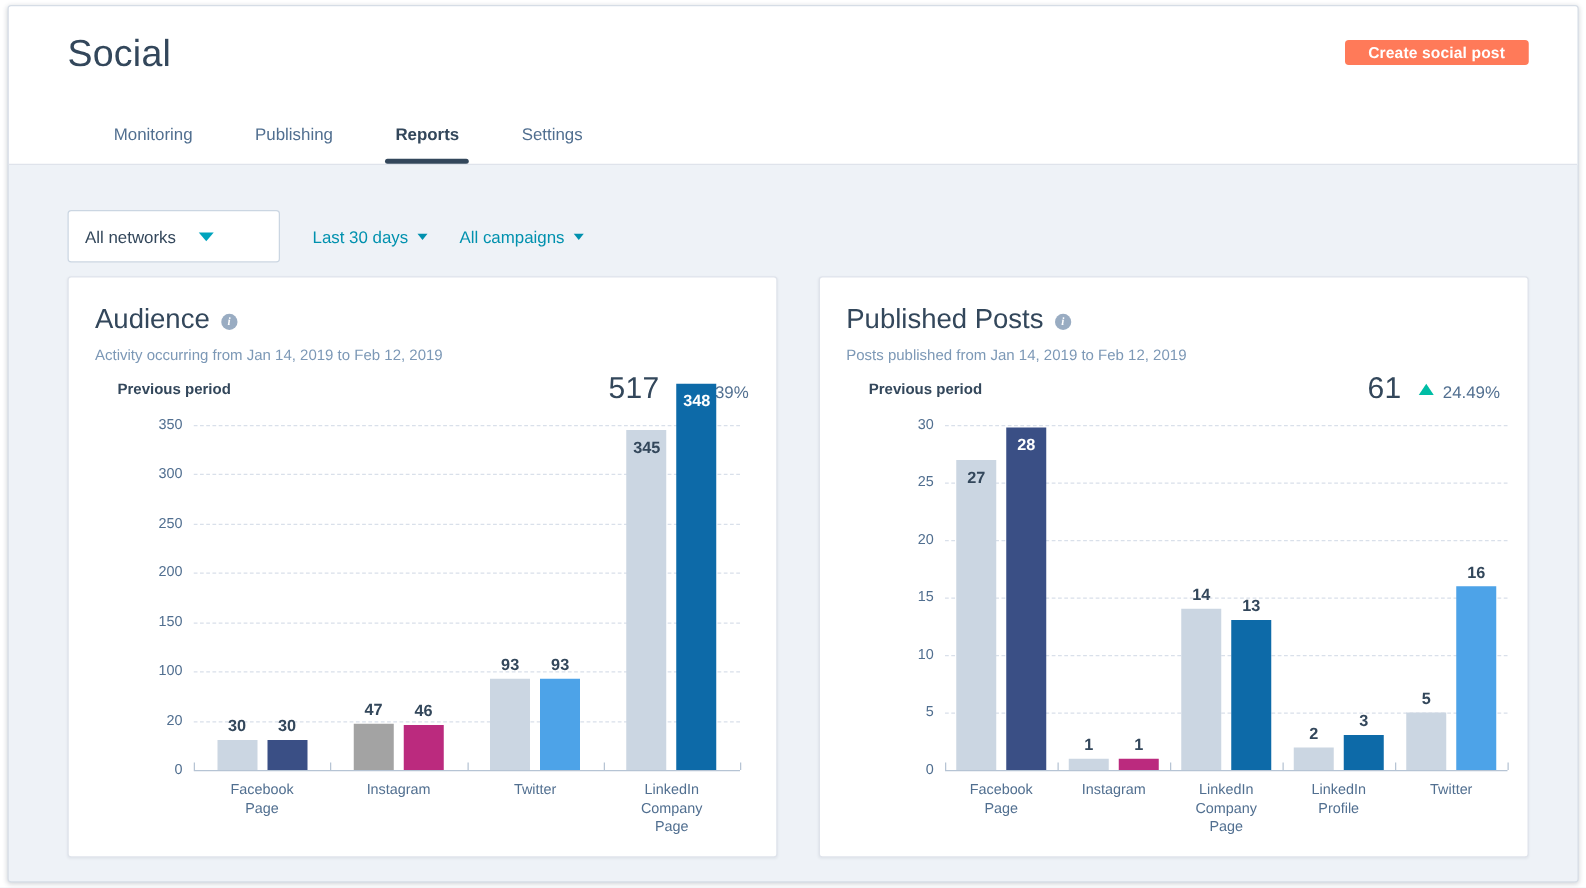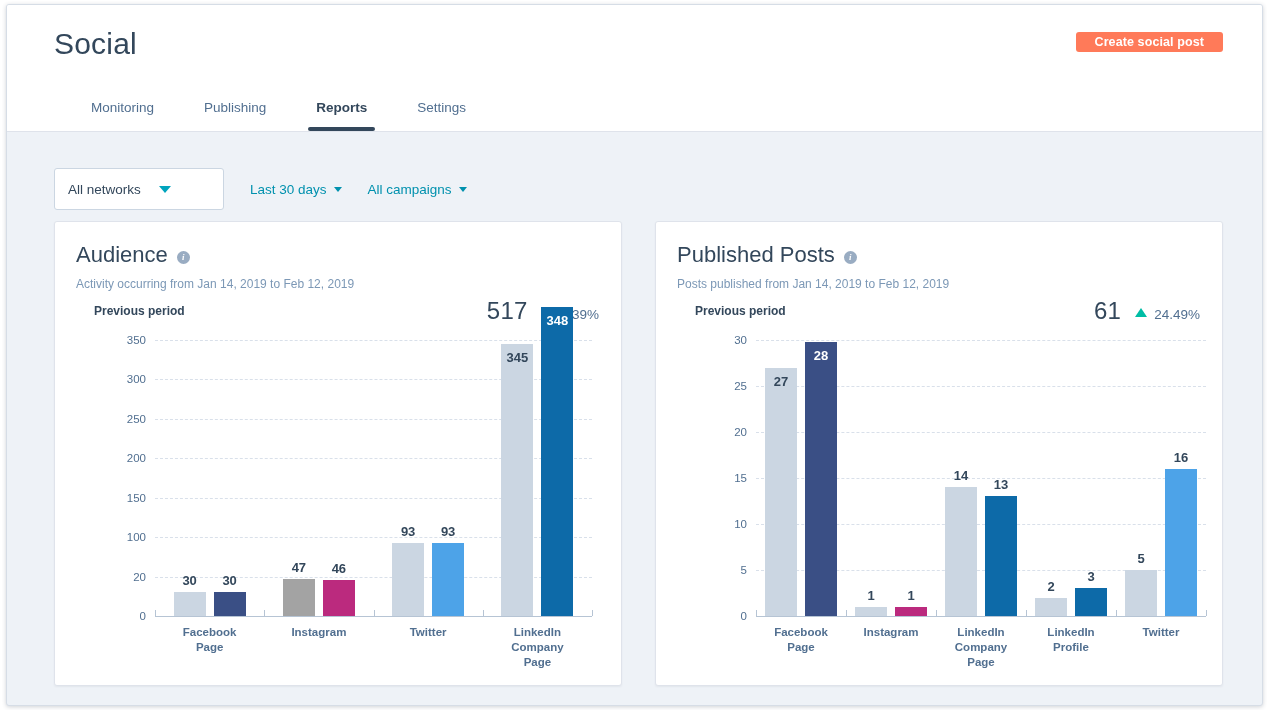--- a/index.html
+++ b/index.html
@@ -103,21 +103,21 @@
   .bar{width:32px;position:relative;}
   .bar .val{
     position:absolute;left:50%;transform:translateX(-50%);
     font-size:13px;font-weight:bold;color:#33475b;white-space:nowrap;
   }
   .bar .val.above{bottom:100%;margin-bottom:4px;}
   .bar .val.inside{top:6px;color:#33475b;}
   .bar .val.inside.onblue{color:#ffffff;}
   .xlabel{
     position:absolute;top:100%;margin-top:9px;left:50%;transform:translateX(-50%);
-    font-size:11.5px;color:#516f90;text-align:center;line-height:15px;white-space:pre-line;font-weight:bold;
+    font-size:11.5px;color:#516f90;text-align:center;line-height:15px;white-space:pre-line;
   }
 </style>
 </head>
 <body>
 
 <div class="screen">
 
   <div class="hdr">
     <div class="hdr-title">Social</div>
     <button class="cta">Create social post</button>

